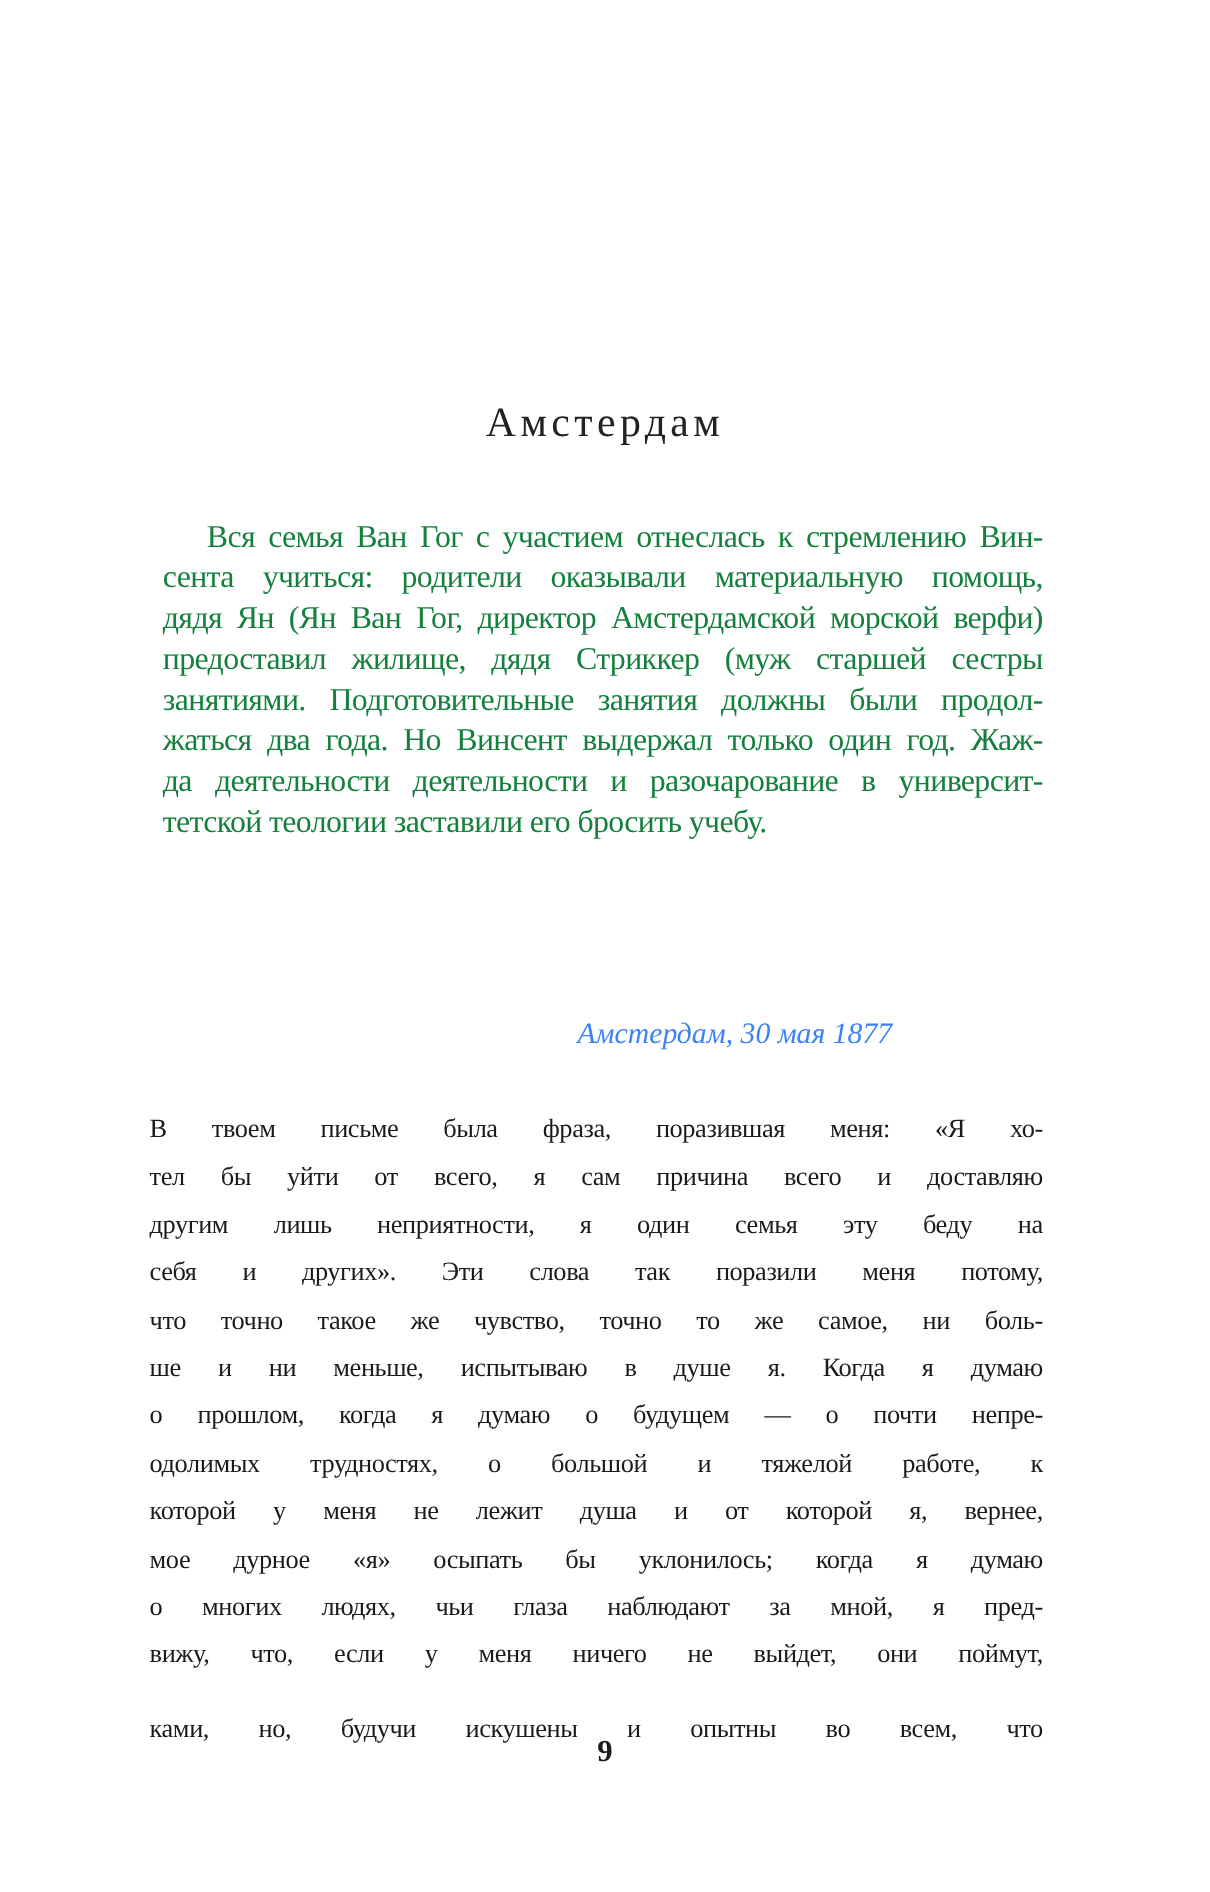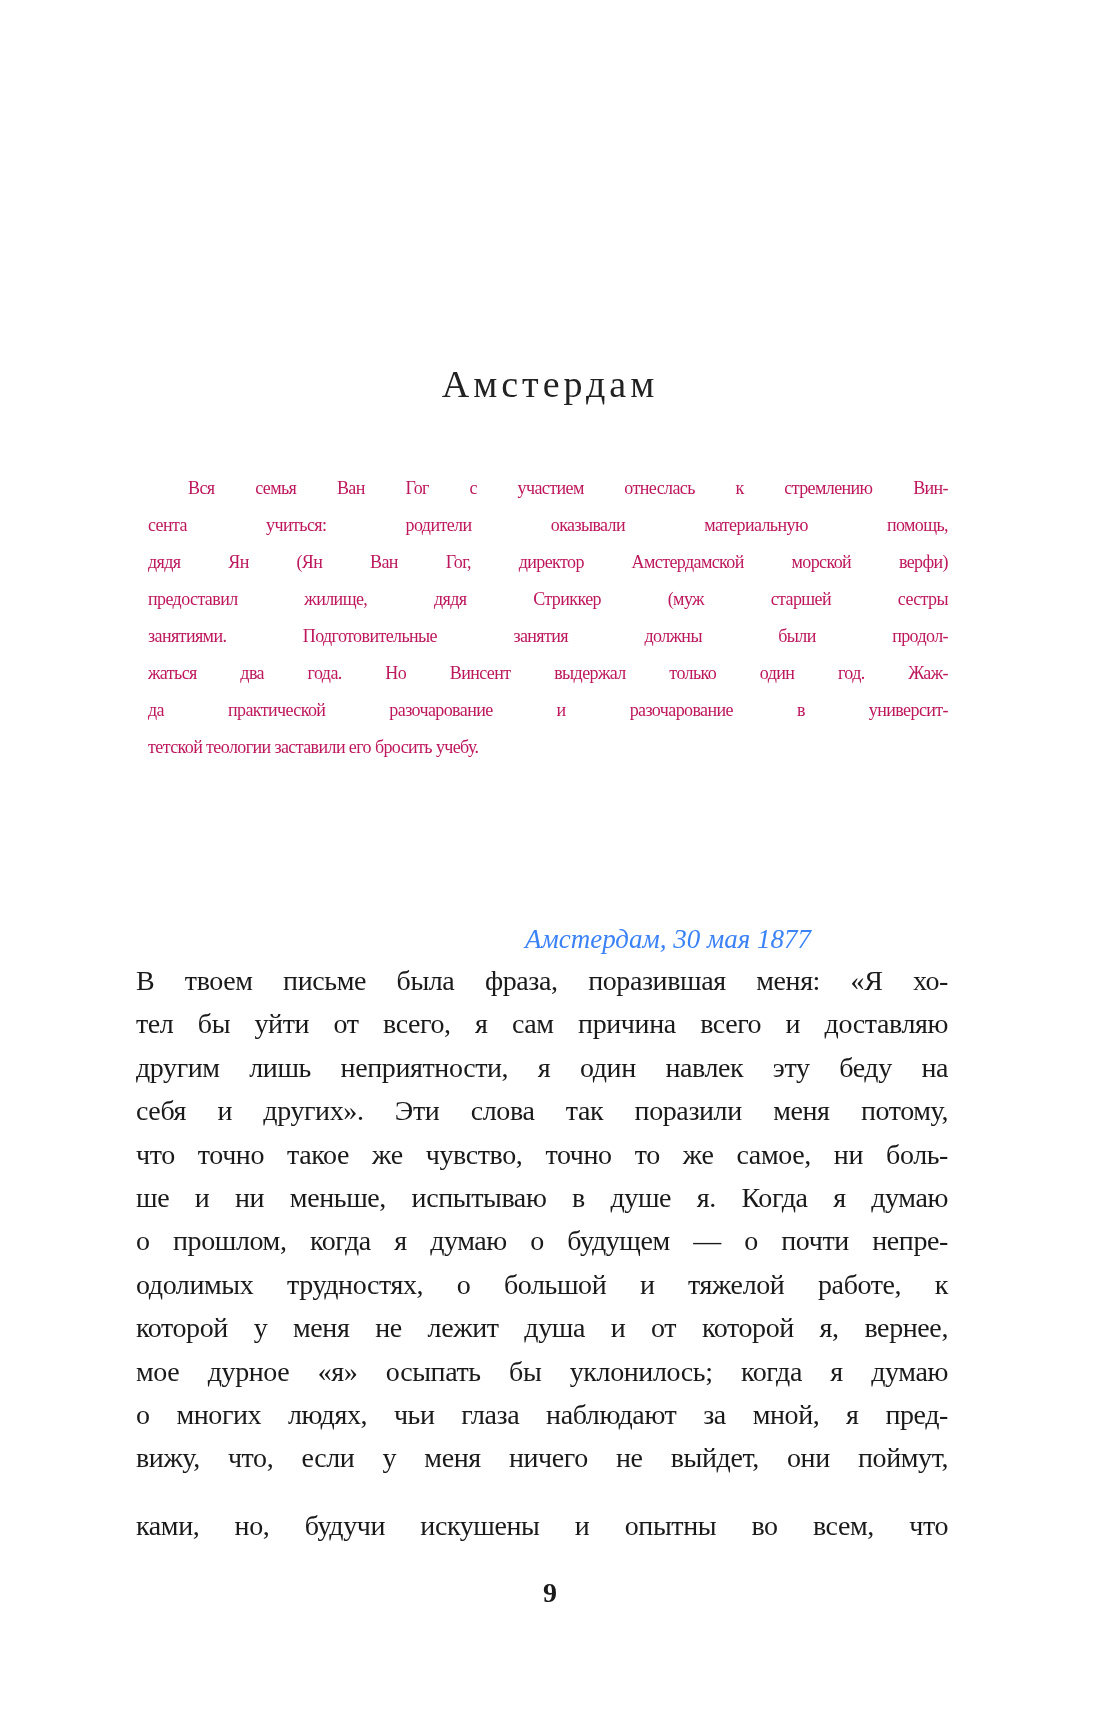--- a/index.html
+++ b/index.html
@@ -40,41 +40,41 @@
       letter-spacing: 1.5px;
       line-height: 30px;
       color: #222;
     }
     .intro {
       position: absolute;
       left: 148px;
       width: 800px;
       top: 470px;
       font-family: "Liberation Sans Narrow", "Liberation Serif", serif;
-      font-size: 18px;
+      font-size: 29px;
       line-height: 37px;
       text-align: justify;
-      color: #be185d;
+      color: #15803d;
       letter-spacing: -0.6px;
     }
     .letter-date {
       position: absolute;
       right: 153px;
       top: 922px;
       font-style: italic;
       font-size: 27px;
       line-height: 34px;
       color: #3b82f6;
     }
     .letter-body {
       position: absolute;
       left: 136px;
       width: 812px;
-      top: 959px;
-      font-size: 28px;
+      top: 1006px;
+      font-size: 24px;
       line-height: 43.4px;
       text-align: justify;
       color: #1a1a1a;
       letter-spacing: -0.4px;
     }
     .letter-body .line {
       display: block;
       text-align: justify;
       text-align-last: justify;
       white-space: nowrap;
@@ -105,30 +105,30 @@
 
   <div class="chapter-title">Амстердам</div>
 
   <div class="intro">
     <span class="line first">Вся семья Ван Гог с участием отнеслась к стремлению Вин-</span>
     <span class="line">сента учиться: родители оказывали материальную помощь,</span>
     <span class="line">дядя Ян (Ян Ван Гог, директор Амстердамской морской верфи)</span>
     <span class="line">предоставил жилище, дядя Стриккер (муж старшей сестры</span>
     <span class="line">занятиями. Подготовительные занятия должны были продол-</span>
     <span class="line">жаться два года. Но Винсент выдержал только один год. Жаж-</span>
-    <span class="line">да практической разочарование и разочарование в университ-</span>
+    <span class="line">да деятельности деятельности и разочарование в университ-</span>
     <span class="line end">тетской теологии заставили его бросить учебу.</span>
   </div>
 
   <div class="letter-date">Амстердам, 30 мая 1877</div>
 
   <div class="letter-body">
     <span class="line">В твоем письме была фраза, поразившая меня: «Я хо-</span>
     <span class="line">тел бы уйти от всего, я сам причина всего и доставляю</span>
-    <span class="line">другим лишь неприятности, я один навлек эту беду на</span>
+    <span class="line">другим лишь неприятности, я один семья эту беду на</span>
     <span class="line">себя и других». Эти слова так поразили меня потому,</span>
     <span class="line">что точно такое же чувство, точно то же самое, ни боль-</span>
     <span class="line">ше и ни меньше, испытываю в душе я. Когда я думаю</span>
     <span class="line">о прошлом, когда я думаю о будущем — о почти непре-</span>
     <span class="line">одолимых трудностях, о большой и тяжелой работе, к</span>
     <span class="line">которой у меня не лежит душа и от которой я, вернее,</span>
     <span class="line">мое дурное «я» осыпать бы уклонилось; когда я думаю</span>
     <span class="line">о многих людях, чьи глаза наблюдают за мной, я пред-</span>
     <span class="line">вижу, что, если у меня ничего не выйдет, они поймут,</span>
     <span class="line last">ками, но, будучи искушены и опытны во всем, что</span>

